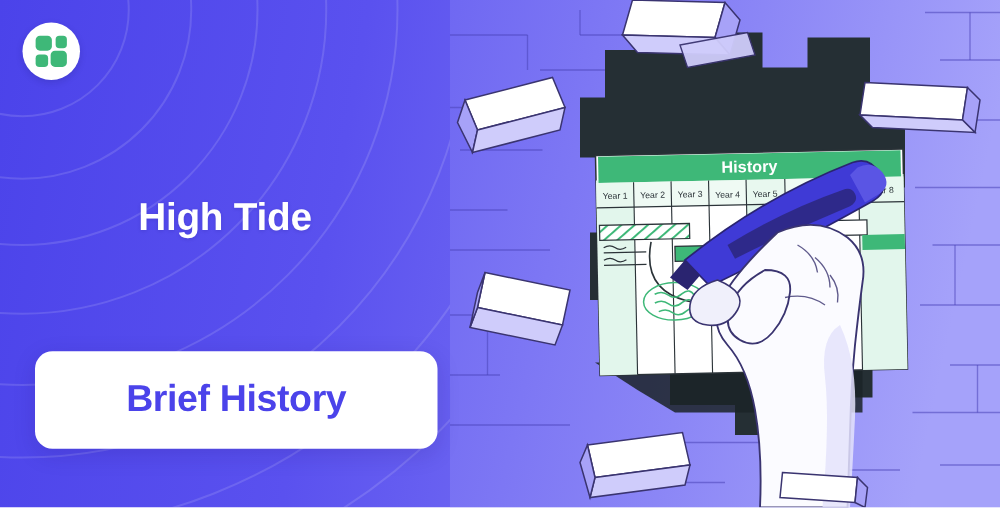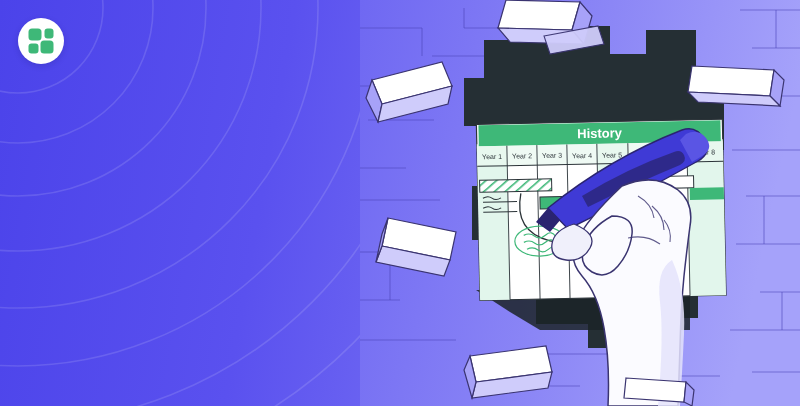--- a/index.html
+++ b/index.html
@@ -126,21 +126,25 @@
 
   <div id="logo-badge">
     <div class="glyph">
       <span class="lg-sq lg-tl"></span>
       <span class="lg-sq lg-tr"></span>
       <span class="lg-sq lg-bl"></span>
       <span class="lg-sq lg-br"></span>
     </div>
   </div>
 
-
+  <div id="headline">High Tide</div>
+
+  <div id="cta-button">
+    <span class="label">Brief History</span>
+  </div>
 
   <div id="illustration">
     <svg viewBox="0 0 440 406" width="440" height="406" aria-hidden="true">
       <defs>
         <linearGradient id="wallGrad" x1="0" y1="0" x2="1" y2="0.2">
           <stop offset="0" stop-color="#6f68f2"></stop>
           <stop offset="0.55" stop-color="#8b86f6"></stop>
           <stop offset="1" stop-color="#a5a2fa"></stop>
         </linearGradient>
         <pattern id="hatch" width="7" height="7" patternTransform="rotate(50)" patternUnits="userSpaceOnUse">

